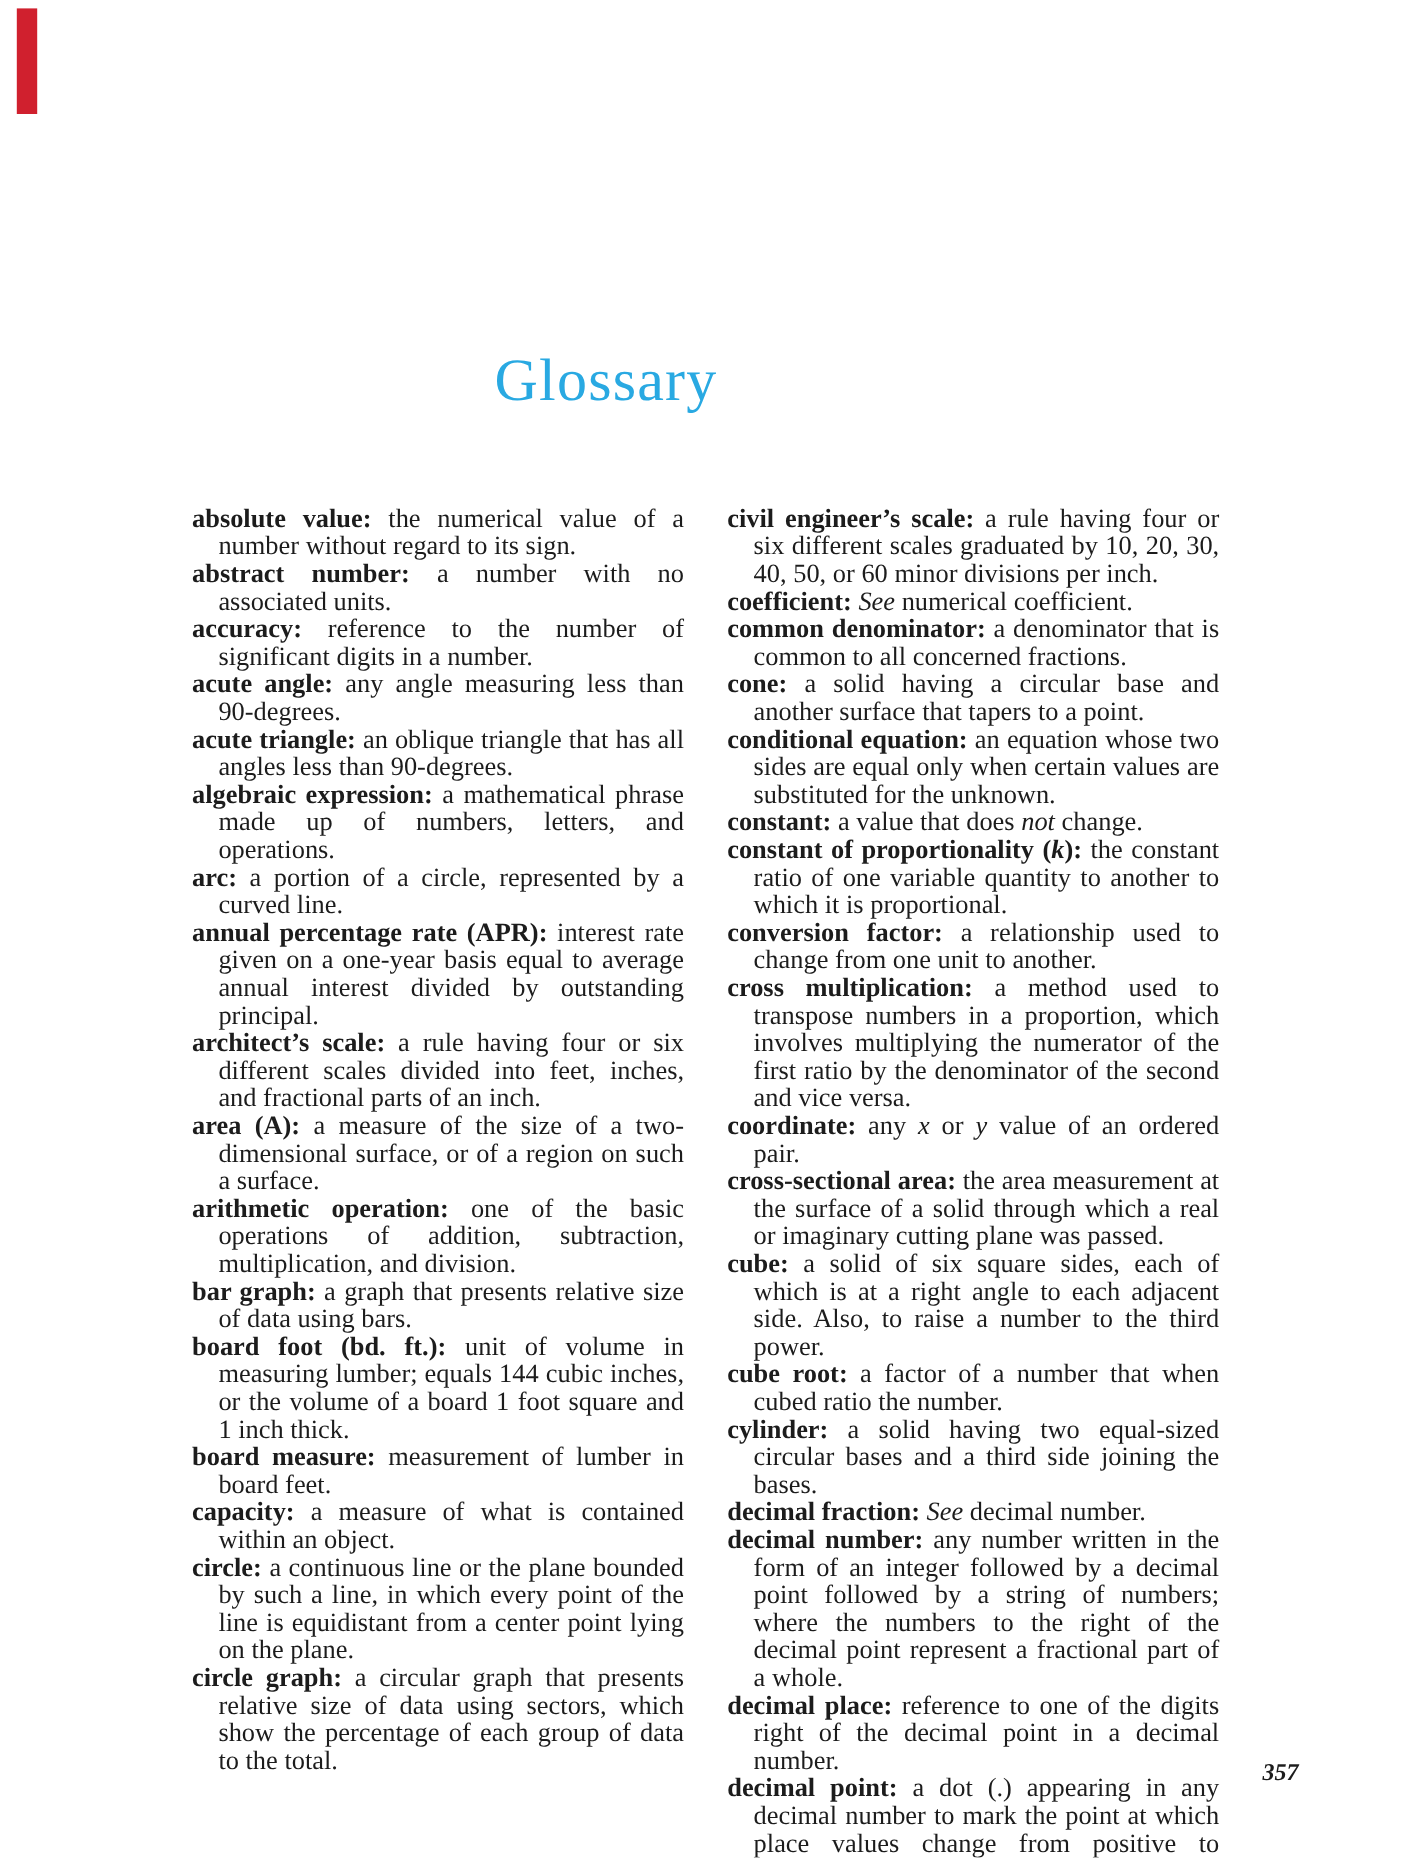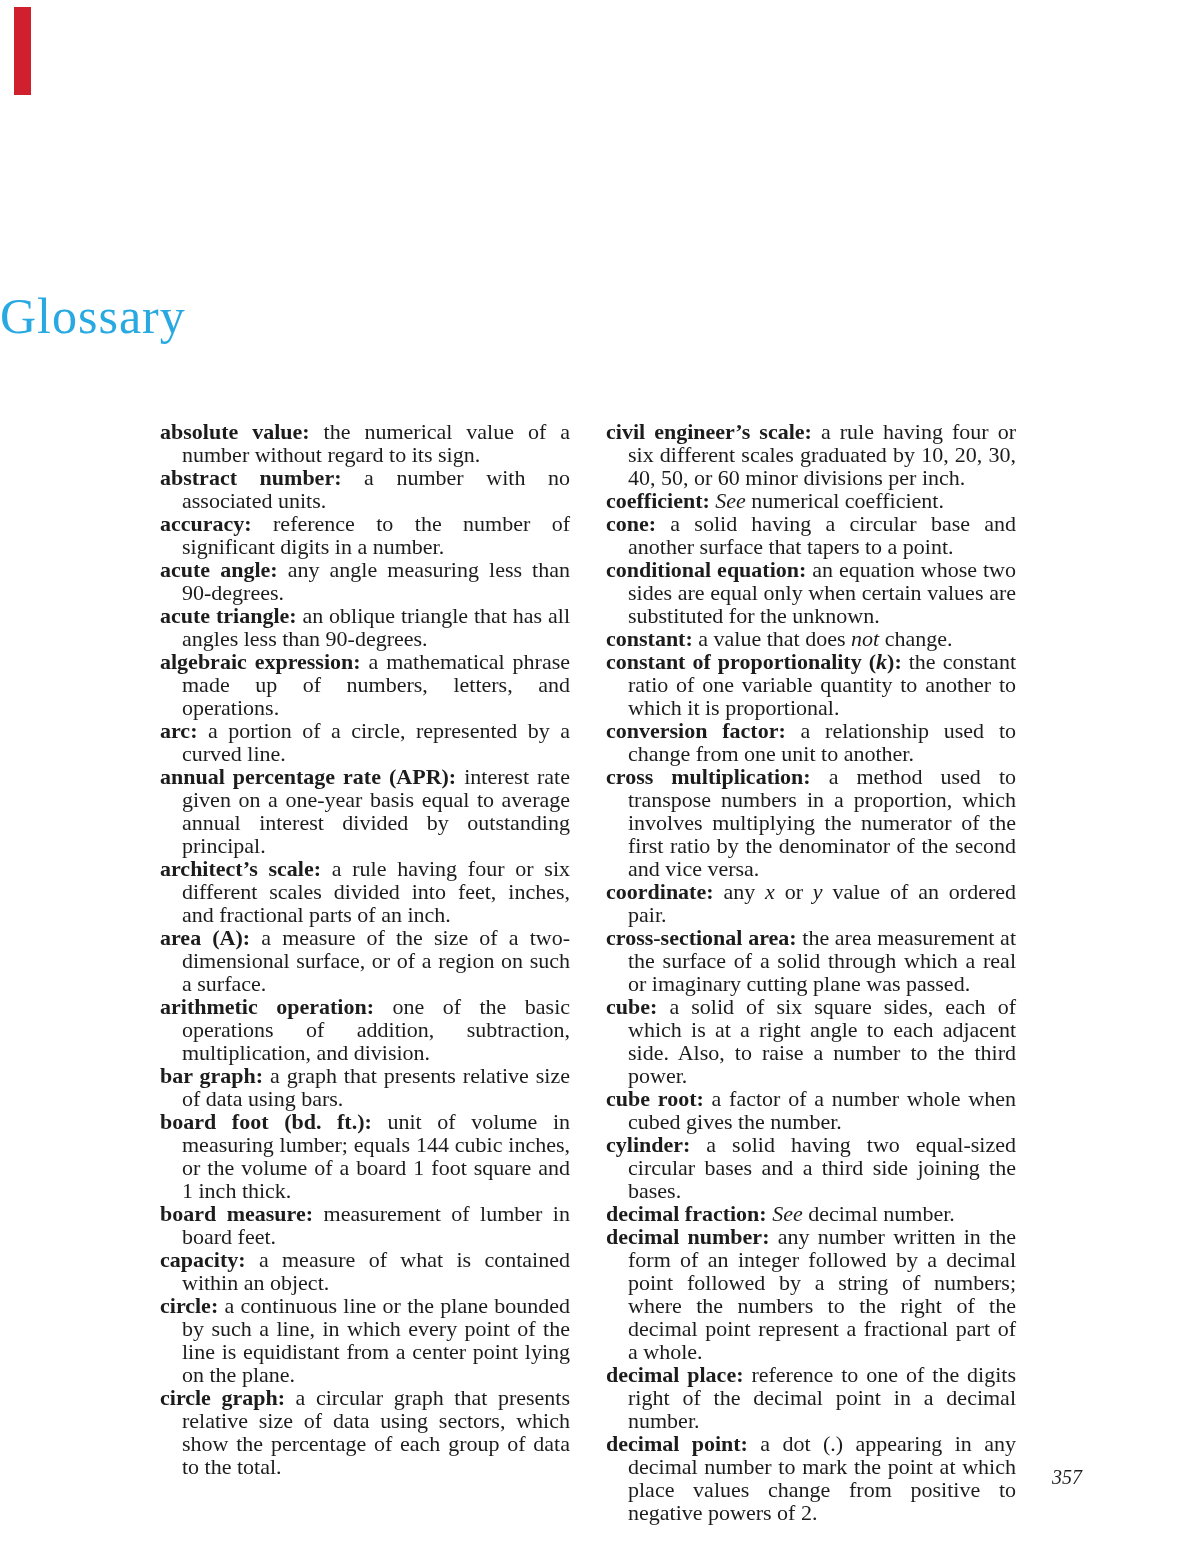--- a/index.html
+++ b/index.html
@@ -21,21 +21,21 @@
     top: 7px;
     width: 17px;
     height: 88px;
     background: #d0202e;
   }
   .title {
     position: absolute;
     top: 254px;
     left: 0;
     width: 1010px;
-    text-align: left;
+    text-align: center;
     font-size: 50px;
     line-height: 56px;
     font-weight: 400;
     color: #29a9e2;
     letter-spacing: 1px;
   }
   .columns {
     position: absolute;
     left: 160px;
     top: 420px;
@@ -56,21 +56,21 @@
   }
   .entry .b { font-weight: bold; }
   .entry .i { font-style: italic; }
   .page-number {
     position: absolute;
     left: 946px;
     top: 1466px;
     width: 136px;
     text-align: right;
     font-size: 20px;
-    font-weight: normal;
+    font-weight: bold;
     font-style: italic;
     color: #1c1c1c;
   }
 </style>
 </head>
 <body>
 
 <div class="page-mark"></div>
 
 <h1 class="title">Glossary</h1>
@@ -91,30 +91,31 @@
       <p class="entry"><span class="b">bar graph:</span><span> a graph that presents relative size of data using bars.</span></p>
       <p class="entry"><span class="b">board foot (bd. ft.):</span><span> unit of volume in measuring lumber; equals 144 cubic inches, or the volume of a board 1 foot square and 1 inch thick.</span></p>
       <p class="entry"><span class="b">board measure:</span><span> measurement of lumber in board feet.</span></p>
       <p class="entry"><span class="b">capacity:</span><span> a measure of what is contained within an object.</span></p>
       <p class="entry"><span class="b">circle:</span><span> a continuous line or the plane bounded by such a line, in which every point of the line is equidistant from a center point lying on the plane.</span></p>
       <p class="entry"><span class="b">circle graph:</span><span> a circular graph that presents relative size of data using sectors, which show the percentage of each group of data to the total.</span></p>
     </div>
   <div class="col">
       <p class="entry"><span class="b">civil engineer’s scale:</span><span> a rule having four or six different scales graduated by 10, 20, 30, 40, 50, or 60 minor divisions per inch.</span></p>
       <p class="entry"><span class="b">coefficient:</span><span> </span><span class="i">See</span><span> numerical coefficient.</span></p>
+      <p class="entry"><span class="b">common denominator:</span><span> a denominator that is common to all concerned fractions.</span></p>
       <p class="entry"><span class="b">cone:</span><span> a solid having a circular base and another surface that tapers to a point.</span></p>
       <p class="entry"><span class="b">conditional equation:</span><span> an equation whose two sides are equal only when certain values are substituted for the unknown.</span></p>
       <p class="entry"><span class="b">constant:</span><span> a value that does </span><span class="i">not</span><span> change.</span></p>
       <p class="entry"><span class="b">constant of proportionality (</span><span class="b i">k</span><span class="b">):</span><span> the constant ratio of one variable quantity to another to which it is proportional.</span></p>
       <p class="entry"><span class="b">conversion factor:</span><span> a relationship used to change from one unit to another.</span></p>
       <p class="entry"><span class="b">cross multiplication:</span><span> a method used to transpose numbers in a proportion, which involves multiplying the numerator of the first ratio by the denominator of the second and vice versa.</span></p>
       <p class="entry"><span class="b">coordinate:</span><span> any </span><span class="i">x</span><span> or </span><span class="i">y</span><span> value of an ordered pair.</span></p>
       <p class="entry"><span class="b">cross-sectional area:</span><span> the area measurement at the surface of a solid through which a real or imaginary cutting plane was passed.</span></p>
       <p class="entry"><span class="b">cube:</span><span> a solid of six square sides, each of which is at a right angle to each adjacent side. Also, to raise a number to the third power.</span></p>
-      <p class="entry"><span class="b">cube root:</span><span> a factor of a number whole when cubed gives the number.</span></p>
+      <p class="entry"><span class="b">cube root:</span><span> a factor of a number that when cubed ratio the number.</span></p>
       <p class="entry"><span class="b">cylinder:</span><span> a solid having two equal-sized circular bases and a third side joining the bases.</span></p>
       <p class="entry"><span class="b">decimal fraction:</span><span> </span><span class="i">See</span><span> decimal number.</span></p>
       <p class="entry"><span class="b">decimal number:</span><span> any number written in the form of an integer followed by a decimal point followed by a string of numbers; where the numbers to the right of the decimal point represent a fractional part of a whole.</span></p>
       <p class="entry"><span class="b">decimal place:</span><span> reference to one of the digits right of the decimal point in a decimal number.</span></p>
       <p class="entry"><span class="b">decimal point:</span><span> a dot (.) appearing in any decimal number to mark the point at which place values change from positive to negative powers of 2.</span></p>
     </div>
 </div>
 
 <div class="page-number">357</div>
 

